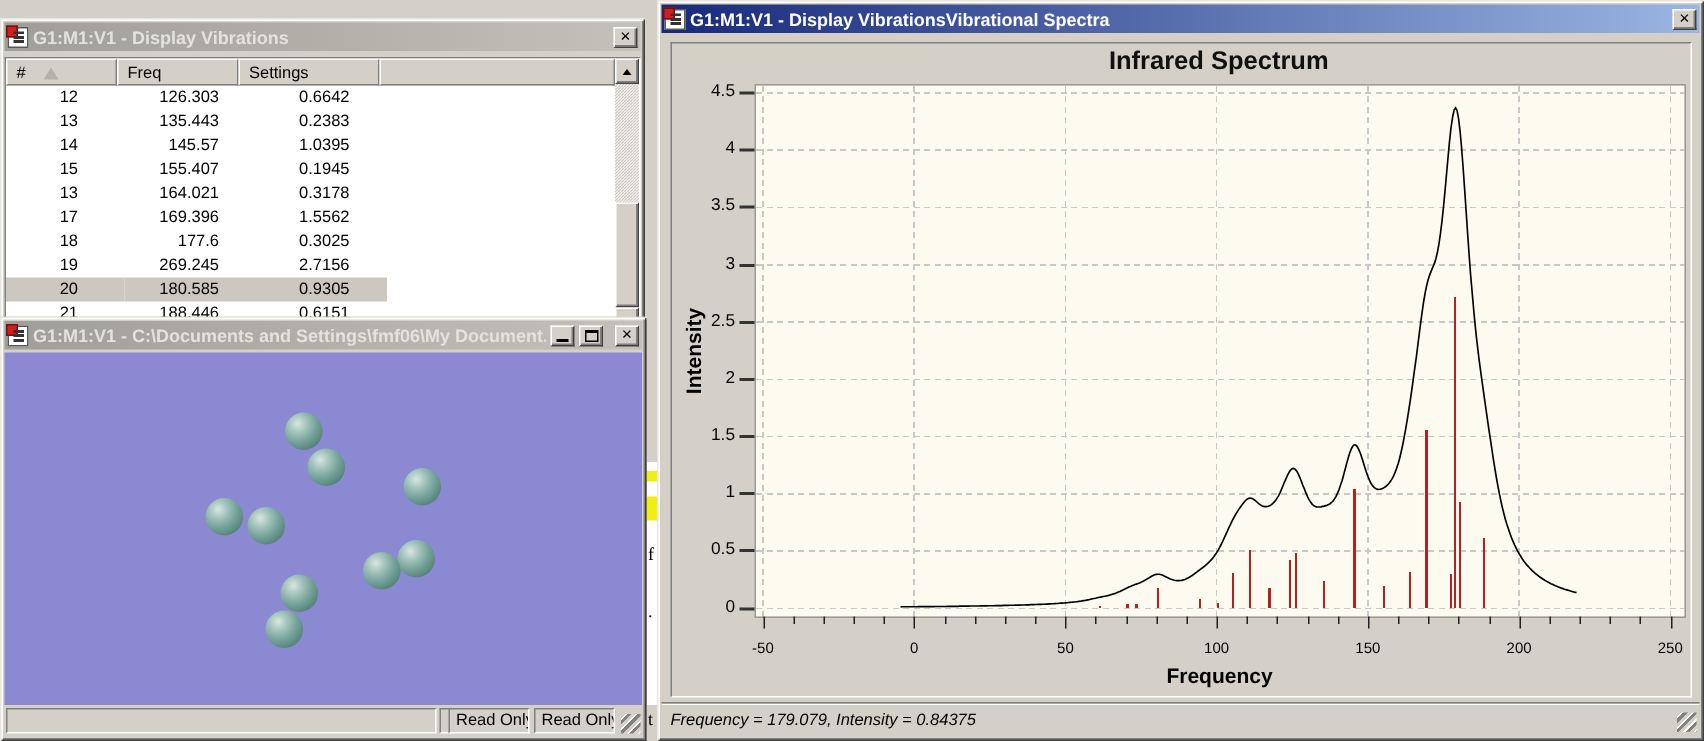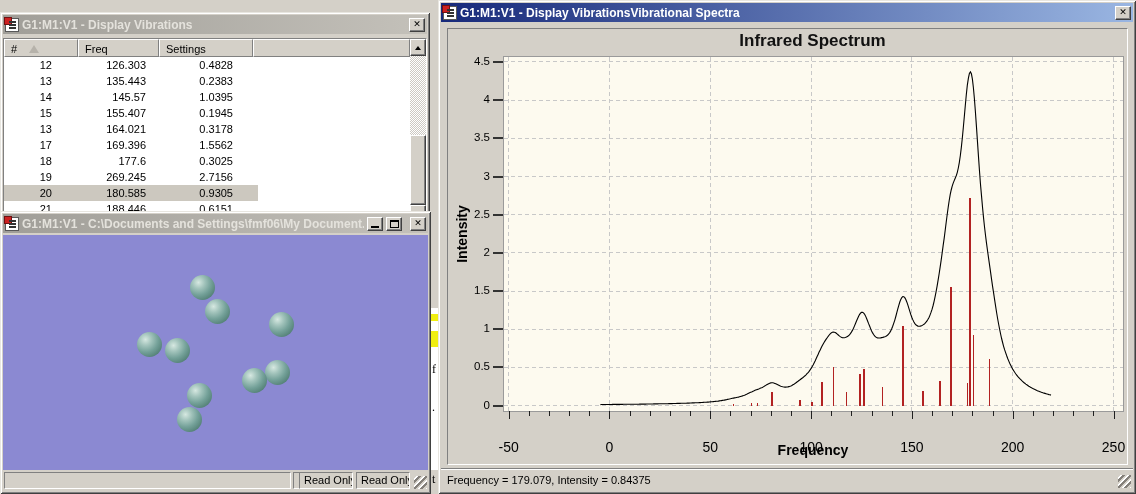--- a/index.html
+++ b/index.html
@@ -92,24 +92,24 @@
                  font-size:17px; font-weight:bold; color:#111; }
   .plot-area { position:absolute; left:56px; top:28px; width:619px; height:354px;
                background:#fdfaef; outline:1px solid #9a9a9a; }
   .ylabel { position:absolute; left:-31px; top:197px; width:90px; height:16px; text-align:center;
             font-size:14px; font-weight:bold; transform:rotate(-90deg); }
   .xlabel { position:absolute; left:215px; top:413px; width:300px; text-align:center;
             font-size:14px; font-weight:bold; }
   .ytick-label { position:absolute; left:6px; width:36px; text-align:right; font-size:11.5px; }
   .ytick-dash { position:absolute; left:45px; width:10px; height:2px; background:#333; }
   .xtick { position:absolute; top:382px; width:1px; background:#202020; }
-  .xtick-label { position:absolute; top:410px; width:44px; text-align:center; font-size:14px; }
+  .xtick-label { position:absolute; top:398px; width:44px; text-align:center; font-size:10px; }
   .statusbar3 { position:absolute; left:3px; right:3px; bottom:3px; height:23px;
                 border-top:1px solid #808080; box-shadow:0 1px 0 #fff inset;
-                font-size:11px; display:flex; align-items:center; padding-left:6px; }
+                font-size:11px; display:flex; align-items:center; padding-left:6px;font-style:italic; }
 </style>
 </head>
 <body>
 
 <div id="strip">
   <div class="frag-white"></div>
   <div class="frag-y1"></div>
   <div class="frag-y2"></div>
   <div class="frag-letter" style="top:362px;">f</div>
   <div class="frag-letter" style="top:400px;">.</div>
@@ -137,21 +137,21 @@
           <span>Settings</span>
         </div>
       <div class="hcell hc3">
           <span></span>
         </div>
     </div>
     <div class="tbody">
         <div class="trow">
           <div class="tcell tc0">12</div>
           <div class="tcell tc1">126.303</div>
-          <div class="tcell tc2">0.4828</div>
+          <div class="tcell tc2">0.6642</div>
           <div class="tcell tc3"></div>
         </div>
         <div class="trow">
           <div class="tcell tc0">13</div>
           <div class="tcell tc1">135.443</div>
           <div class="tcell tc2">0.2383</div>
           <div class="tcell tc3"></div>
         </div>
         <div class="trow">
           <div class="tcell tc0">14</div>

